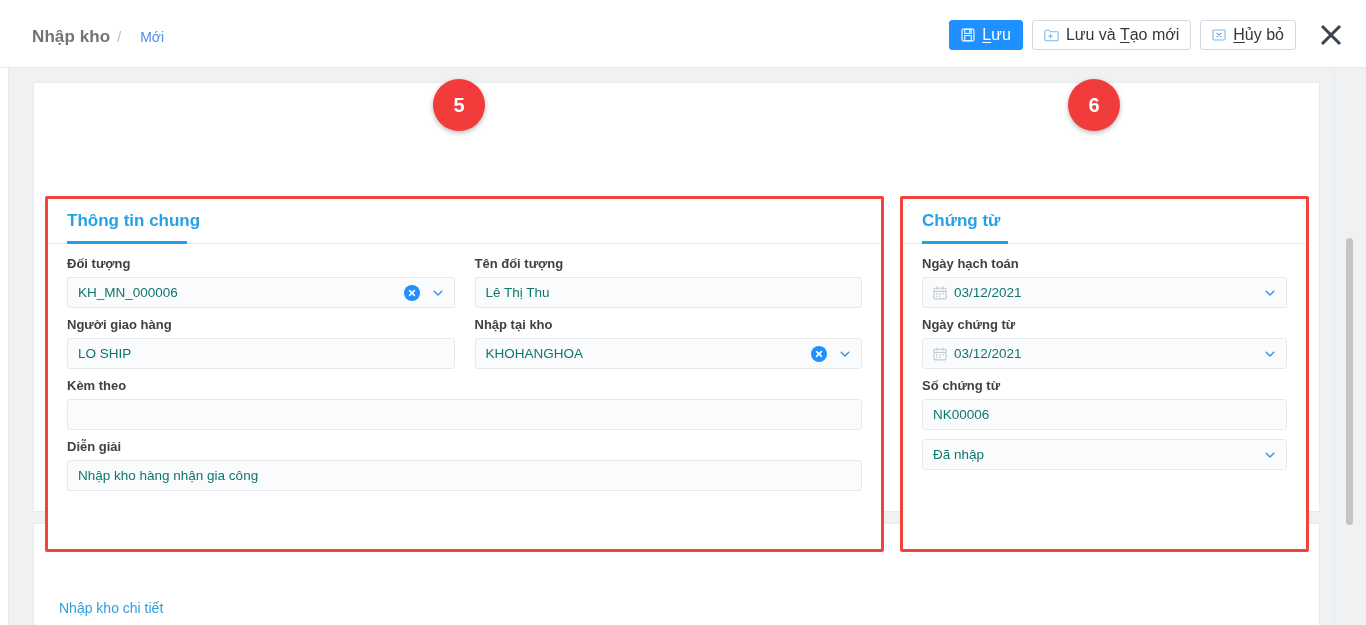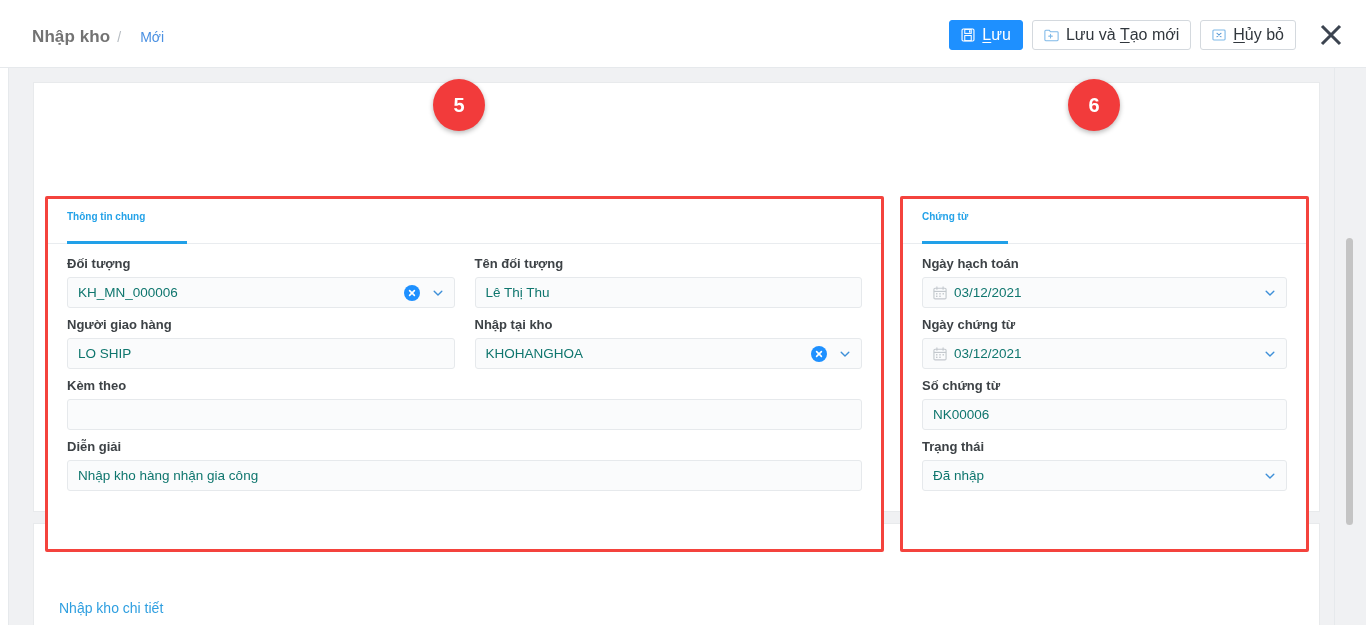--- a/index.html
+++ b/index.html
@@ -139,21 +139,21 @@
   .panel-doc     { left: 891px; top: 128px; width: 409px; height: 356px; }
 
   .tabbar {
     position: relative;
     height: 45px;
     border-bottom: 1px solid #e9ecef;
   }
   .tab {
     position: absolute;
     left: 19px; top: 12px;
-    font-size: 10px;
+    font-size: 17px;
     font-weight: bold;
     color: #24a2e8;
     cursor: pointer;
     white-space: nowrap;
   }
   .tab-underline {
     position: absolute;
     left: 19px;
     bottom: -1px;
     height: 3px;
@@ -472,21 +472,20 @@
           </div>
 
           <div class="field field-wide">
             <label>Số chứng từ</label>
             <div class="control">
               <span class="value">NK00006</span>
             </div>
           </div>
 
           <div class="field field-wide">
-            <label>Trạng thái</label>
             <div class="control">
               <span class="value">Đã nhập</span>
               <span class="chev">
                 <svg width="12" height="12" viewBox="0 0 12 12">
                   <path d="M2.2 4.2L6 8 9.8 4.2" fill="none" stroke="#3d8fd8" stroke-width="1.4" stroke-linecap="round" stroke-linejoin="round"></path>
                 </svg>
               </span>
             </div>
           </div>
 

